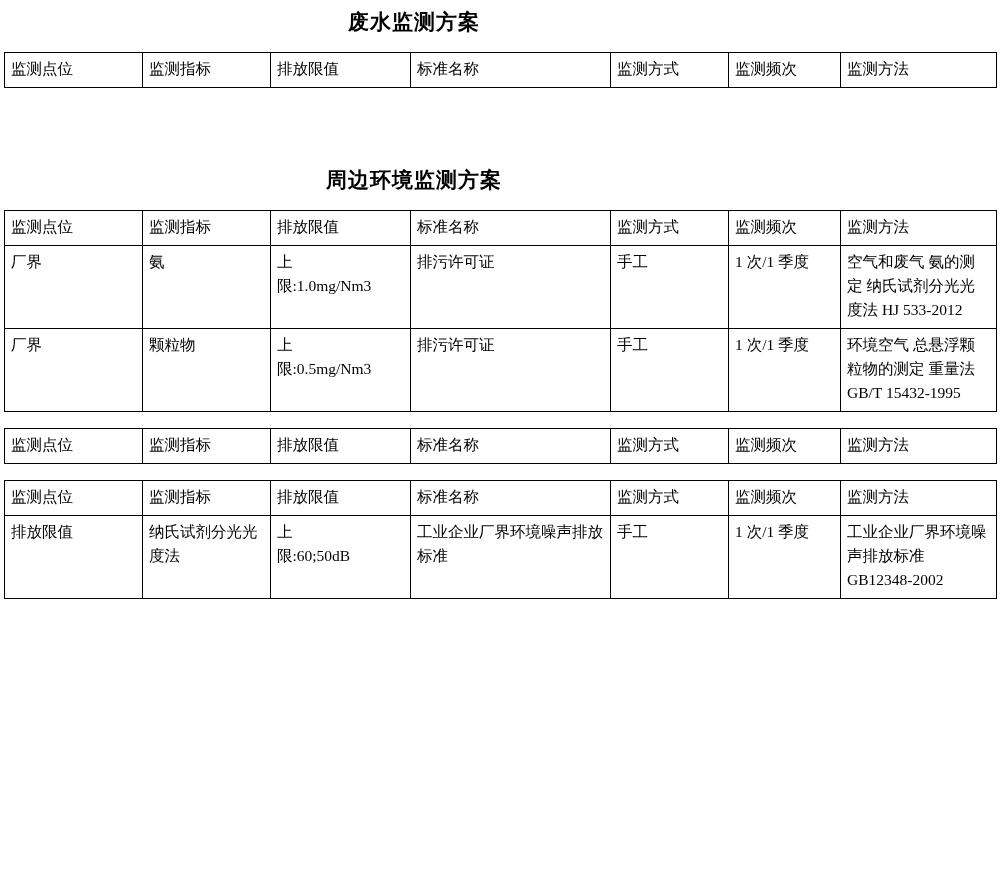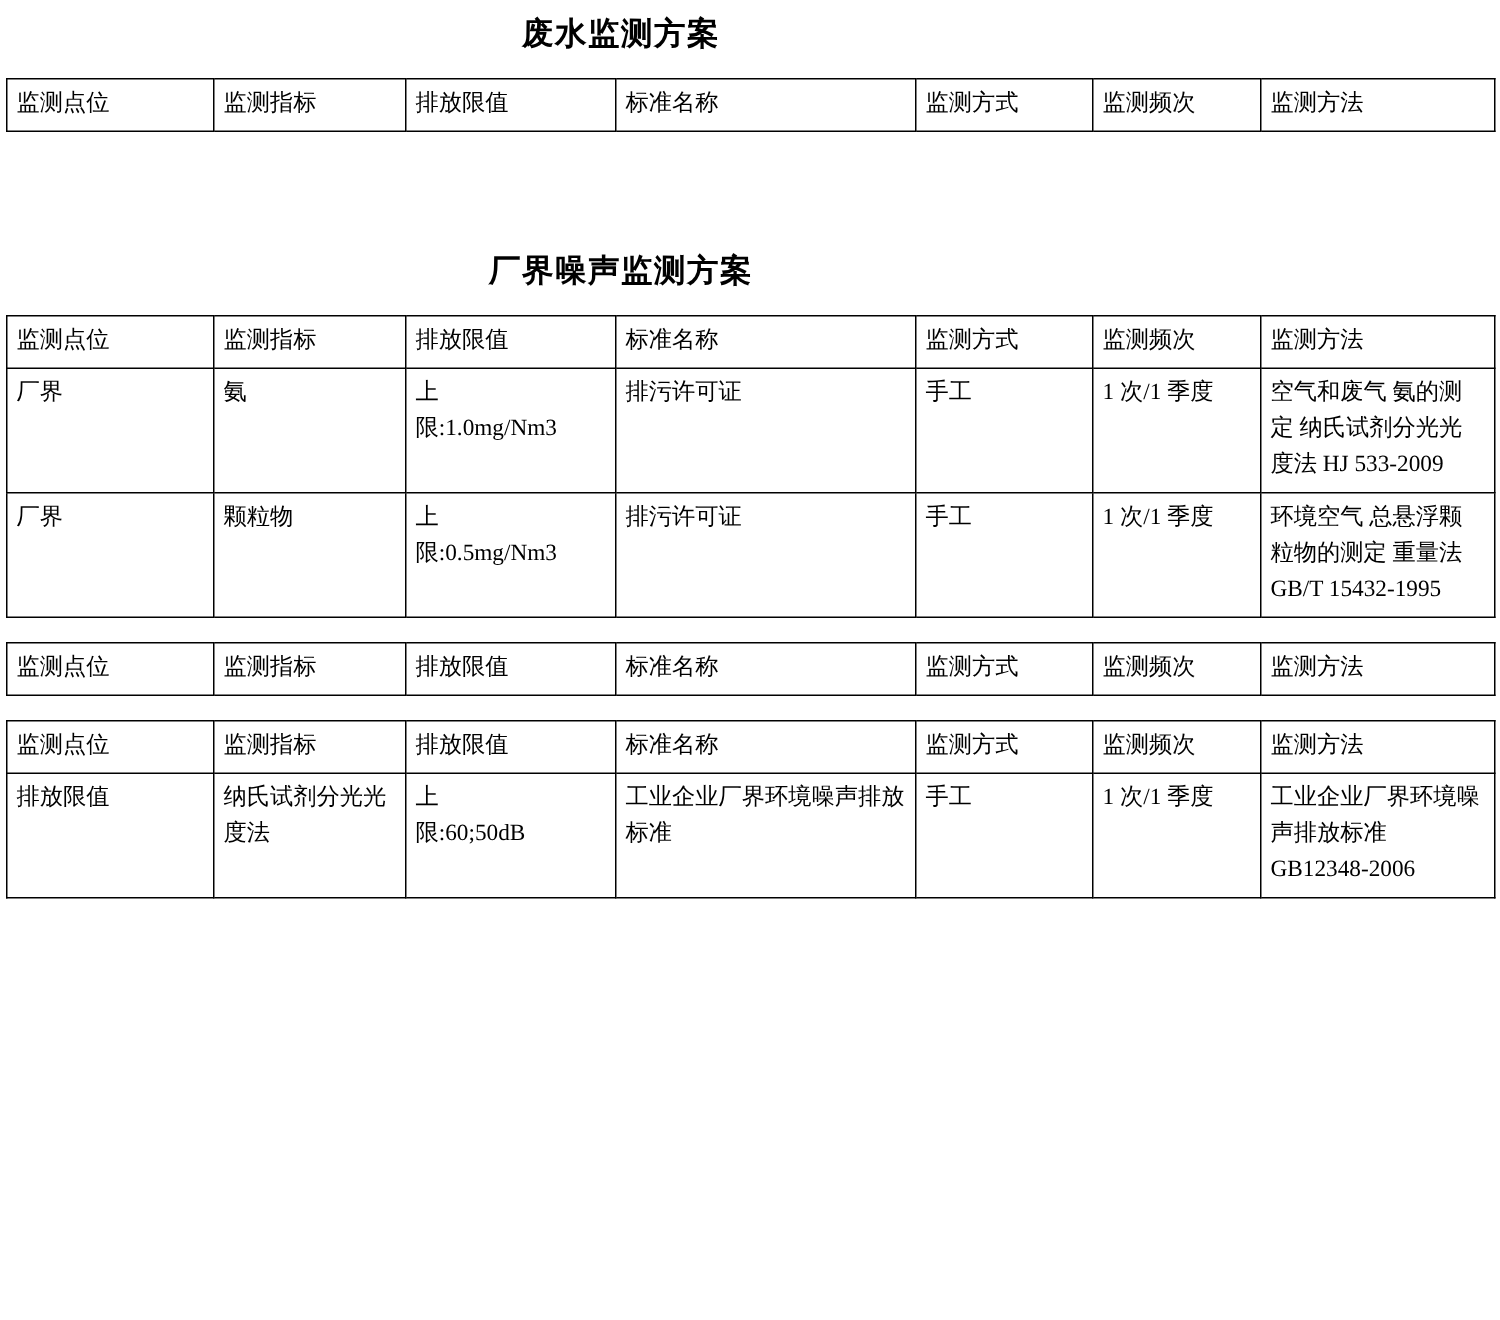--- a/index.html
+++ b/index.html
@@ -102,21 +102,21 @@
           <td>标准名称</td>
           <td>监测方式</td>
           <td>监测频次</td>
           <td>监测方法</td>
         </tr>
       </thead>
     </table>
   </div>
 
   <div class="section">
-    <div class="section-title sec2-title">厂界噪声监测方案</div>
+    <div class="section-title sec2-title">周边环境监测方案</div>
     <table class="monitor-table sec2-table">
       <colgroup>
         <col class="c0">
           <col class="c1">
           <col class="c2">
           <col class="c3">
           <col class="c4">
           <col class="c5">
           <col class="c6">
       </colgroup>
@@ -135,21 +135,21 @@
         <tr>
           <td>厂界</td>
           <td>氨</td>
           <td>
             <span class="cell-break">上</span>
             <span class="cell-break">限:1.0mg/Nm3</span>
           </td>
           <td>排污许可证</td>
           <td>手工</td>
           <td>1 次/1 季度</td>
-          <td>空气和废气 氨的测定 纳氏试剂分光光度法 HJ 533-2009</td>
+          <td>空气和废气 氨的测定 纳氏试剂分光光度法 HJ 533-2012</td>
         </tr>
         <tr>
           <td>厂界</td>
           <td>颗粒物</td>
           <td>
             <span class="cell-break">上</span>
             <span class="cell-break">限:0.5mg/Nm3</span>
           </td>
           <td>排污许可证</td>
           <td>手工</td>
@@ -211,19 +211,19 @@
         <tr>
           <td>排放限值</td>
           <td>纳氏试剂分光光度法</td>
           <td>
             <span class="cell-break">上</span>
             <span class="cell-break">限:60;50dB</span>
           </td>
           <td>工业企业厂界环境噪声排放标准</td>
           <td>手工</td>
           <td>1 次/1 季度</td>
-          <td>工业企业厂界环境噪声排放标准 GB12348-2006</td>
+          <td>工业企业厂界环境噪声排放标准 GB12348-2002</td>
         </tr>
       </tbody>
     </table>
   </div>
 
 </div>
 
 </body></html>

